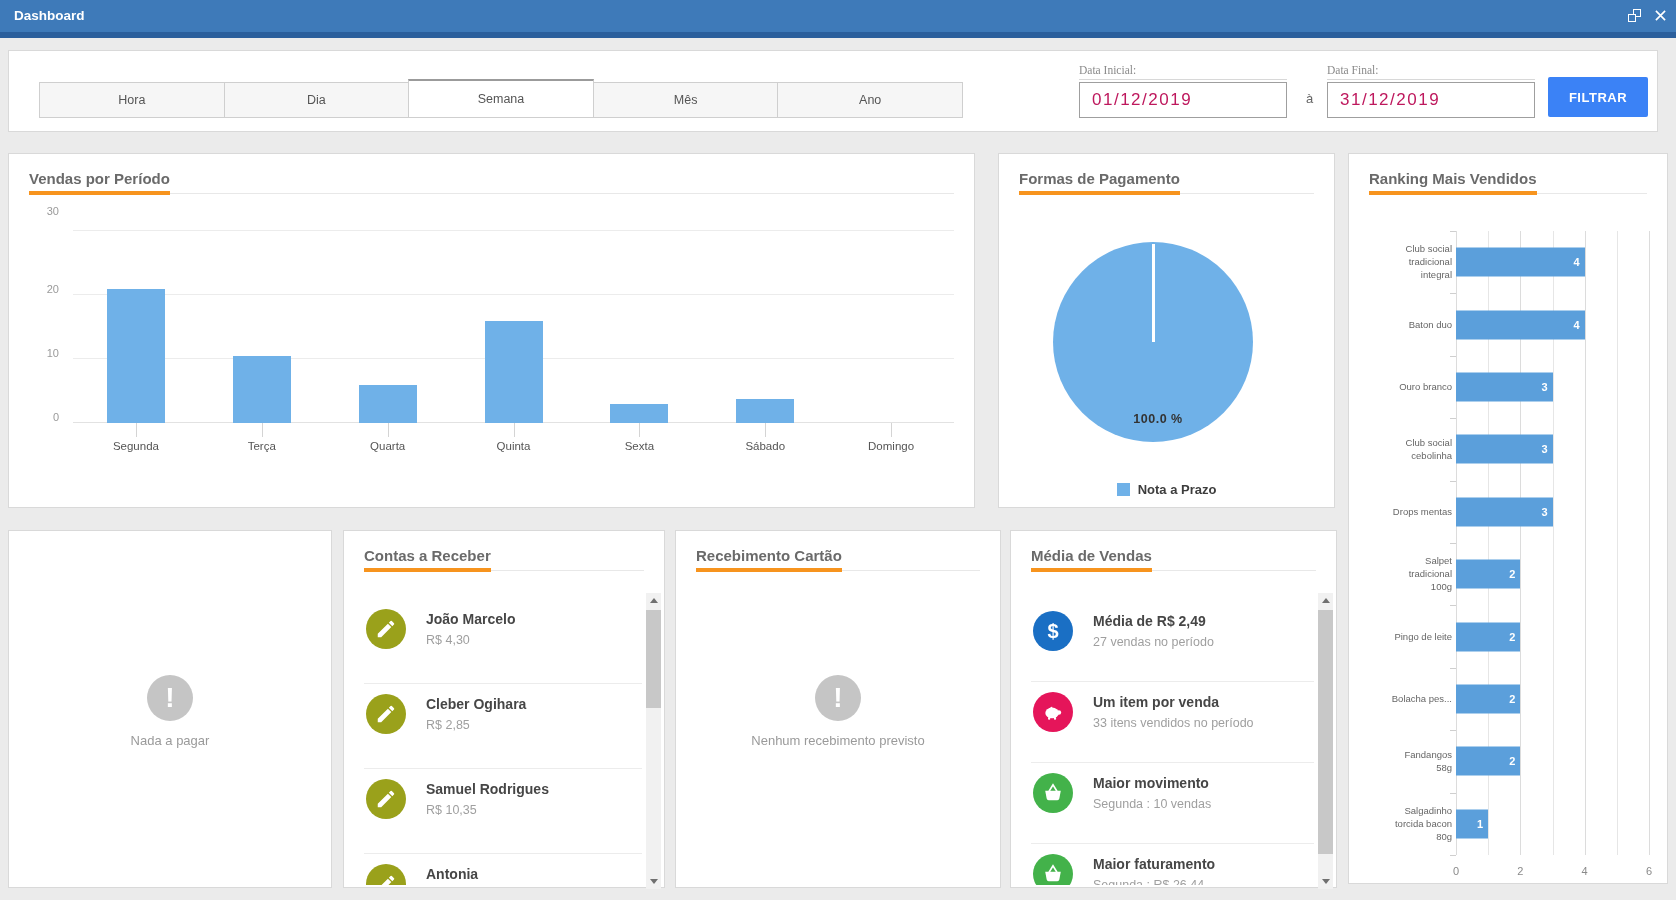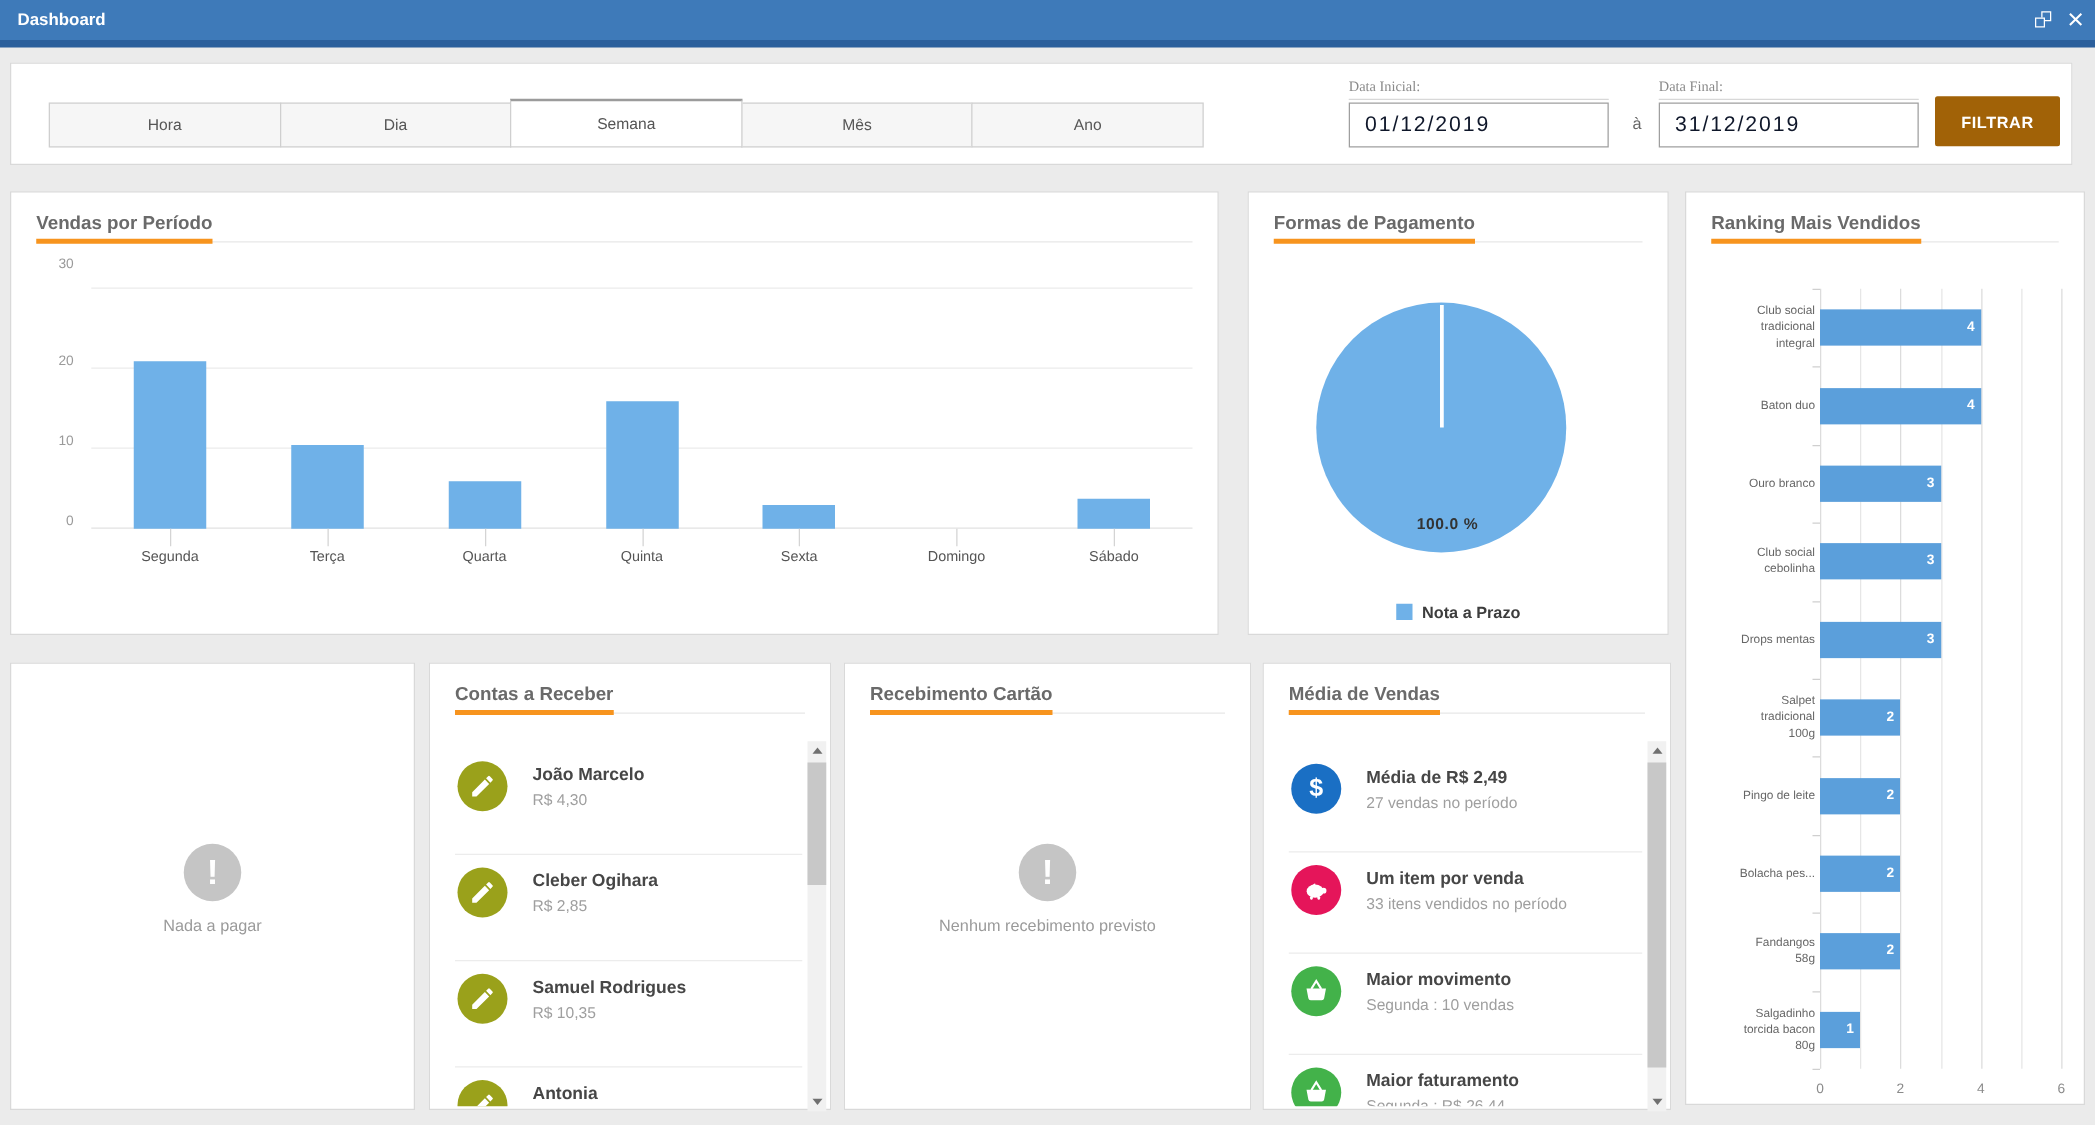--- a/index.html
+++ b/index.html
@@ -29,24 +29,24 @@
   .tabs{position:absolute;left:30px;top:31px;width:924px;height:36px;display:flex;}
   .tab{flex:1;background:#f6f6f6;border:1px solid #cfcfcf;margin-left:-1px;display:flex;
     align-items:center;justify-content:center;font-size:12.5px;color:#555;cursor:default;box-sizing:border-box;}
   .tab:first-child{margin-left:0;}
   .tab.selected{position:relative;top:-3px;height:39px;background:#fff;border-top:2px solid #9b9b9b;z-index:1;}
   .dategroup{position:absolute;top:13px;width:210px;}
   .dg1{left:1070px;} .dg2{left:1318px;}
   .dategroup label{display:block;font-size:11.5px;color:#8a8a8a;padding-bottom:3px;
     border-bottom:1px solid #d8d8d8;width:208px;font-family:Liberation Serif, serif;}
   .dategroup input{margin-top:2px;width:208px;height:36px;border:1px solid #9f9f9f;font-size:17px;
-    color:#0f172a;padding:0 0 0 12px;letter-spacing:1.5px;box-sizing:border-box;background:#fff;
+    color:#be185d;padding:0 0 0 12px;letter-spacing:1.5px;box-sizing:border-box;background:#fff;
     font-family:"Liberation Sans",sans-serif;}
   .range-sep{position:absolute;left:1297px;top:40px;font-size:13px;color:#666;}
-  .filtrar-btn{position:absolute;left:1539px;top:26px;width:100px;height:40px;background:#a16207;
+  .filtrar-btn{position:absolute;left:1539px;top:26px;width:100px;height:40px;background:#3b82f6;
     color:#fff;font-weight:bold;font-size:13px;letter-spacing:.5px;border:none;border-radius:2px;
     font-family:"Liberation Sans",sans-serif;cursor:pointer;}
 
   
   .vendas-card{left:8px;top:153px;width:967px;height:355px;}
   .v-plot{position:absolute;left:64px;top:77px;width:881px;height:192px;}
   .v-grid{position:absolute;left:0;width:100%;height:1px;background:#ececec;}
   .v-grid.base{background:#e2e2e2;}
   .v-ytick{position:absolute;right:calc(100% + 14px);font-size:11px;color:#9a9a9a;transform:translateY(-50%);}
   .v-slots{position:absolute;left:0;top:0;width:100%;height:100%;display:flex;}
@@ -184,27 +184,27 @@
           <div class="v-bar" style="height: 102.4px; background: rgb(111, 177, 232);"></div>
           <div class="v-xtickline"></div>
           <div class="v-xlabel">Quinta</div>
         </div>
         <div class="v-slot">
           <div class="v-bar" style="height: 19.2px; background: rgb(111, 177, 232);"></div>
           <div class="v-xtickline"></div>
           <div class="v-xlabel">Sexta</div>
         </div>
         <div class="v-slot">
+          <div class="v-bar" style="height: 24.32px; background: rgb(111, 177, 232);"></div>
+          <div class="v-xtickline"></div>
+          <div class="v-xlabel">Sábado</div>
+        </div>
+        <div class="v-slot">
           <div class="v-xtickline"></div>
           <div class="v-xlabel">Domingo</div>
-        </div>
-        <div class="v-slot">
-          <div class="v-bar" style="height: 24.32px; background: rgb(111, 177, 232);"></div>
-          <div class="v-xtickline"></div>
-          <div class="v-xlabel">Sábado</div>
         </div>
       </div>
     </div>
 </div>
 
 <div class="card formas-card">
   <div class="card-head">
     <span class="card-title">Formas de Pagamento</span>
   </div>
   <div class="pie" style="background: rgb(111, 177, 232);">

